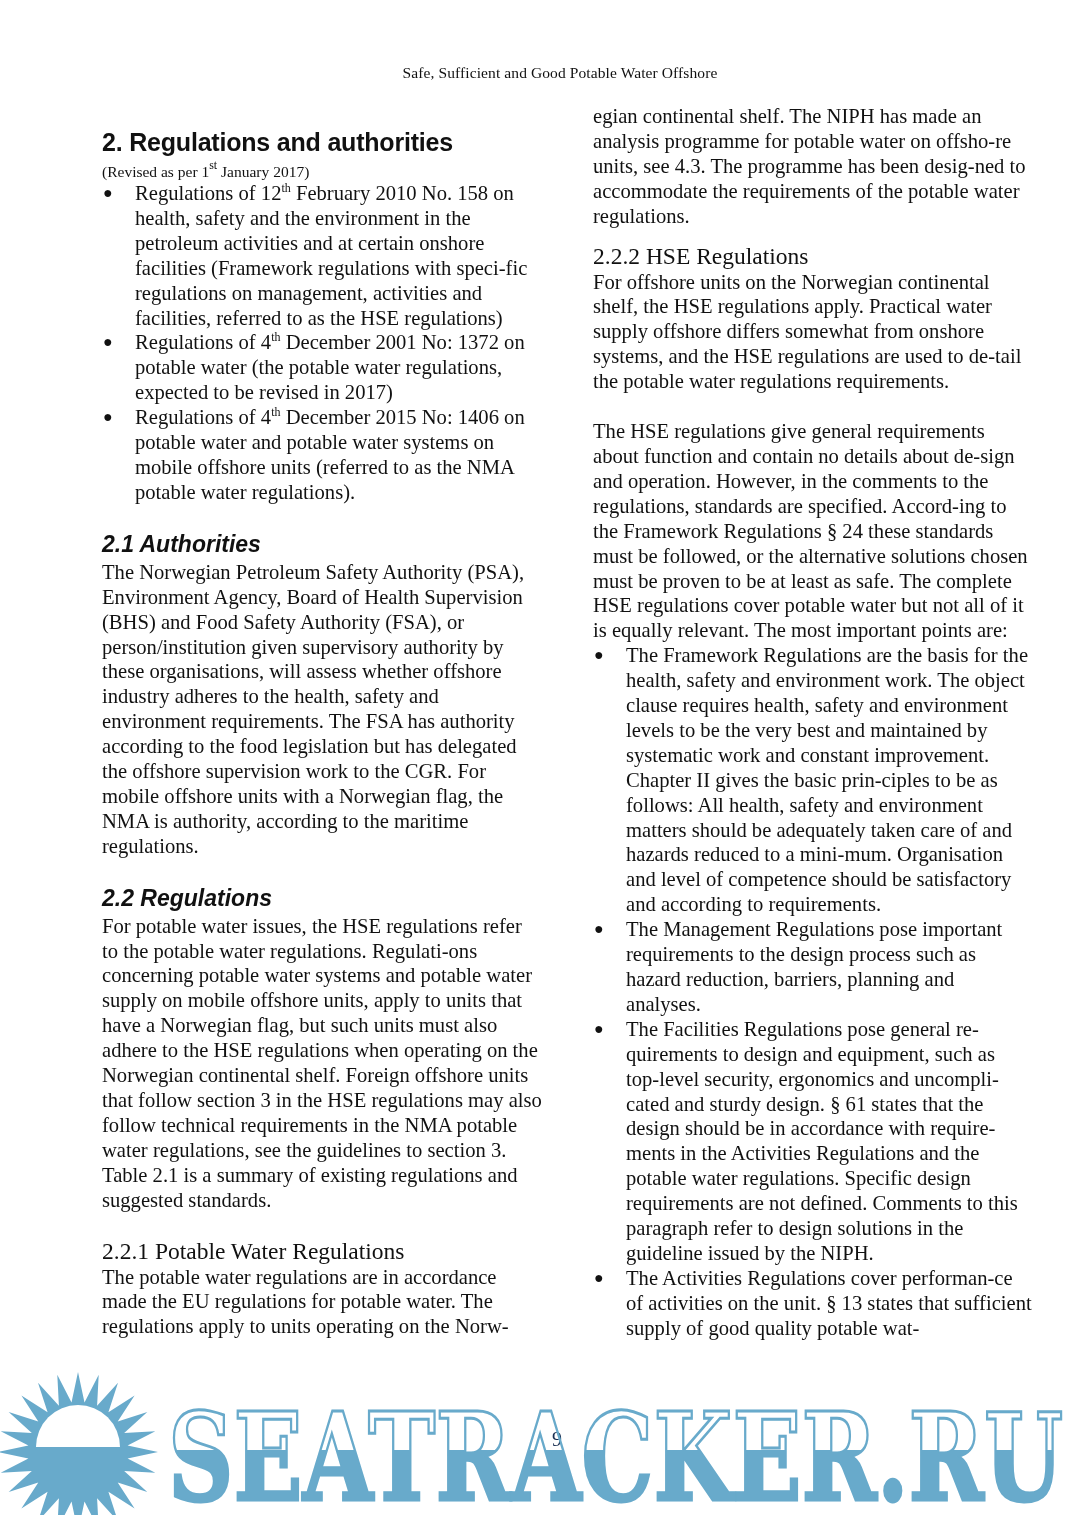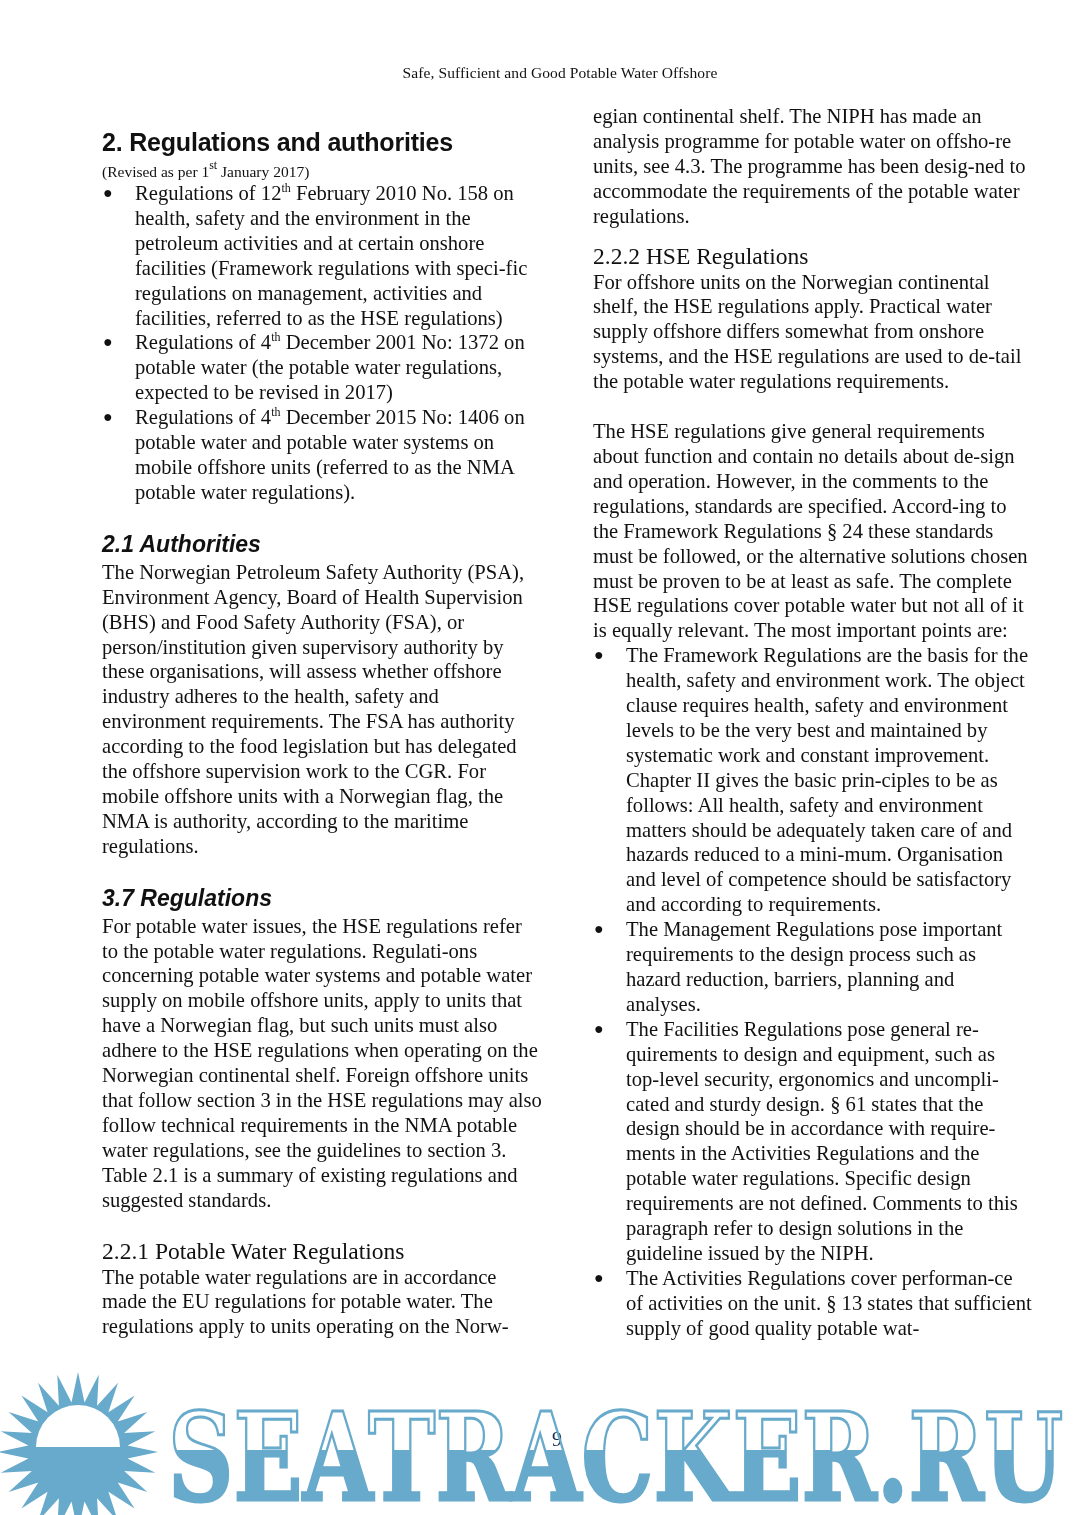--- a/index.html
+++ b/index.html
@@ -36,21 +36,21 @@
   <p class="revised"><span>(Revised as per 1</span><sup>st</sup><span> January 2017)</span></p>
   <ul class="bullets">
     <li><span class="bullet">●</span><span>Regulations of 12</span><sup>th</sup><span> February 2010 No. 158 on health, safety and the environment in the petroleum activities and at certain onshore facilities (Framework regulations with speci-fic regulations on management, activities and facilities, referred to as the HSE regulations)</span></li>
     <li><span class="bullet">●</span><span>Regulations of 4</span><sup>th</sup><span> December 2001 No: 1372 on potable water  (the potable water regulations, expected to be revised in 2017)</span></li>
     <li><span class="bullet">●</span><span>Regulations of 4</span><sup>th</sup><span> December 2015 No: 1406 on potable water and potable water systems on mobile offshore units (referred to as the NMA potable water regulations).</span></li>
   </ul>
 
   <p class="h2">2.1 Authorities</p>
   <p>The Norwegian Petroleum Safety Authority (PSA), Environment Agency, Board of Health Supervision (BHS) and Food Safety Authority (FSA), or person/institution given supervisory authority by these organisations, will assess whether offshore industry adheres to the health, safety and environment requirements. The FSA has authority according to the food legislation but has delegated the offshore supervision work to the CGR. For mobile offshore units with a Norwegian flag, the NMA is authority, according to the maritime regulations.</p>
 
-  <p class="h2">3.7 Regulations</p>
+  <p class="h2">2.2 Regulations</p>
   <p>For potable water issues, the HSE regulations refer to the potable water regulations. Regulati-ons concerning potable water systems and potable water supply on mobile offshore units, apply to units that have a Norwegian flag, but such units must also adhere to the HSE regulations when operating on the Norwegian continental shelf. Foreign offshore units that follow section 3 in the HSE regulations may also follow technical requirements in the NMA potable water regulations, see the guidelines to section 3. Table 2.1 is a summary of existing regulations and suggested standards.</p>
 
   <p class="h3">2.2.1 Potable Water Regulations</p>
   <p>The potable water regulations are in accordance made the EU regulations for potable water. The regulations apply to units operating on the Norw-</p>
 </div>
 
 <div class="col col-right">
   <p>egian continental shelf. The NIPH has made an analysis programme for potable water on offsho-re units, see 4.3. The programme has been desig-ned to accommodate the requirements of the potable water regulations.</p>
   <p class="h3" style="margin-top:14px;">2.2.2 HSE Regulations</p>
   <p>For offshore units on the Norwegian continental shelf, the HSE regulations apply. Practical water supply offshore differs somewhat from onshore systems, and the HSE regulations are used to de-tail the potable water regulations requirements.</p>

